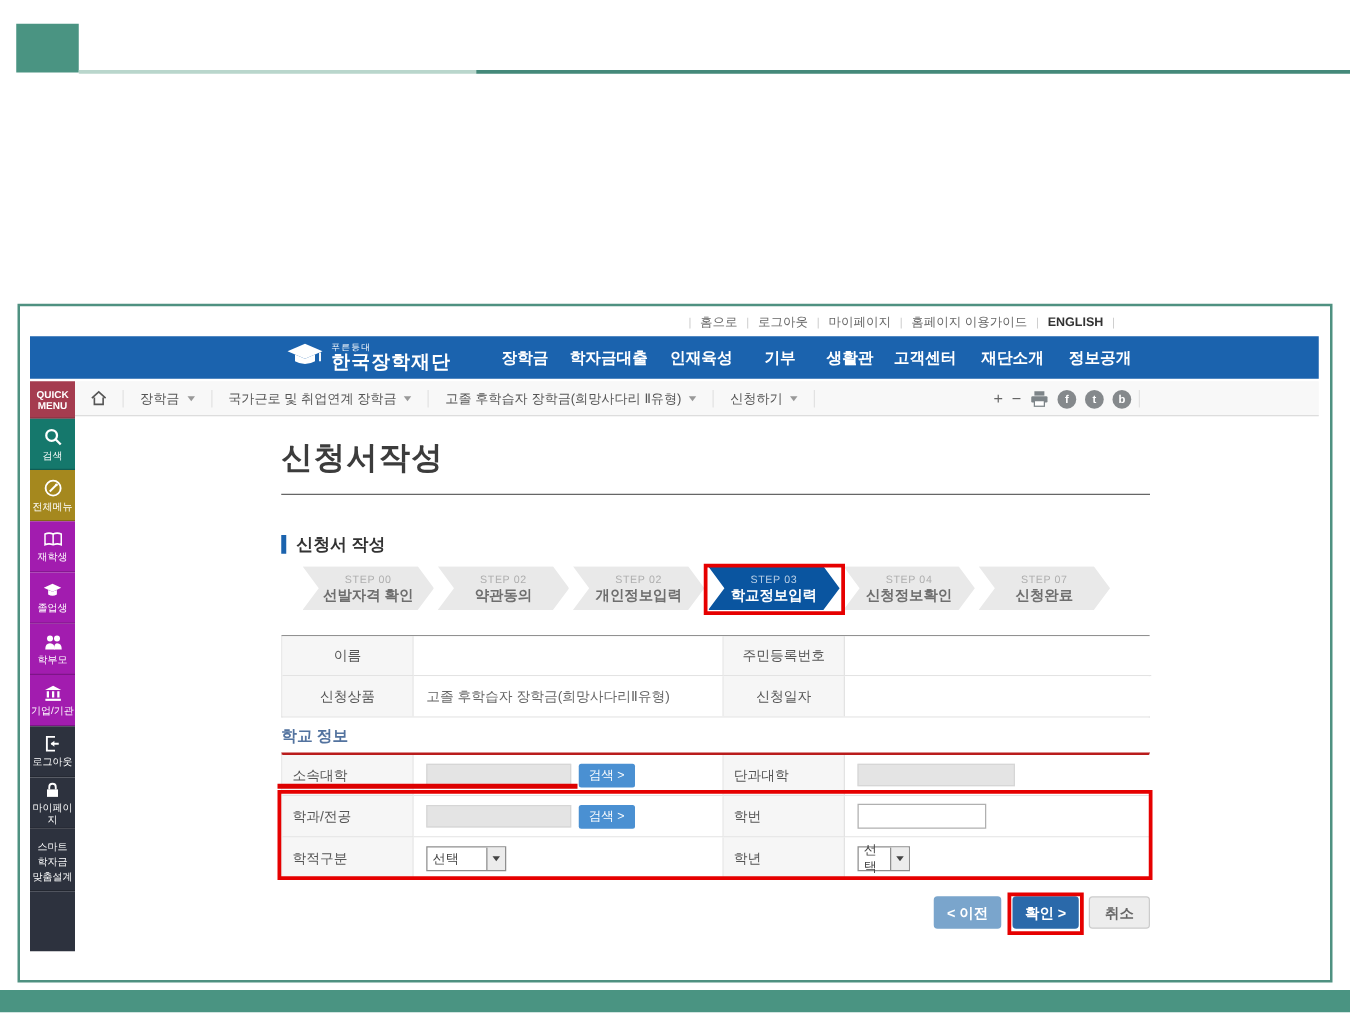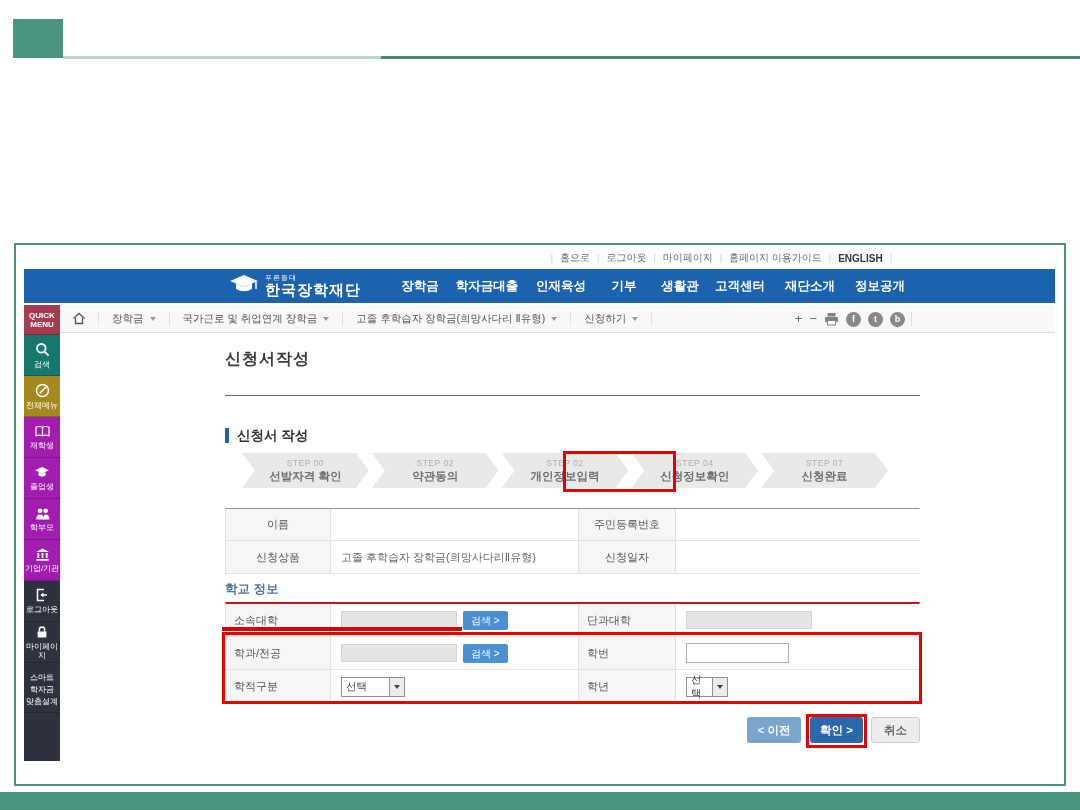--- a/index.html
+++ b/index.html
@@ -56,21 +56,21 @@
     text-align:left; cursor:default; }
   .t-search { height:41px; background:#15786c; }
   .t-menu { height:41px; background:#a5881e; }
   .t-gray { height:41px; background:#a21caf; }
   .t-navy { height:41px; background:#2d323e; }
   .t-smart { height:50px; background:#2d323e; }
   .t-fill { height:48px; background:#2d323e; border-bottom:none; cursor:default; }
 
   
   .content { position:absolute; left:209px; top:60px; width:695px; height:440px; }
-  .page-title { position:absolute; left:0; top:44px; font-size:16px; font-weight:bold; color:#3c3c3c; letter-spacing:1px; }
+  .page-title { position:absolute; left:0; top:44px; font-size:25px; font-weight:bold; color:#3c3c3c; letter-spacing:1px; }
   .title-hr { position:absolute; left:0; top:90px; width:695px; height:1px; background:#666; }
   .section-title { position:absolute; left:0; top:123px; font-size:13.5px; font-weight:bold; color:#333;
     border-left:4px solid #1b63ae; padding-left:8px; line-height:15px; }
 
   
   .steps { position:absolute; left:17px; top:148px; width:646px; height:35px; display:flex; gap:3px; }
   .step { flex:1; background:#e9e9e9; display:flex; flex-direction:column; align-items:center; justify-content:center;
     clip-path:polygon(13px 50%, 0 0, calc(100% - 13px) 0, 100% 50%, calc(100% - 13px) 100%, 0 100%); }
   .step .num { font-size:8.5px; color:#aeaeae; letter-spacing:.5px; }
   .step .lab { font-size:11.5px; font-weight:bold; color:#6e6e6e; margin-top:1px; white-space:nowrap; }
@@ -314,20 +314,24 @@
         <span class="lab">선발자격 확인</span>
       </div>
       <div class="step">
         <span class="num">STEP 02</span>
         <span class="lab">약관동의</span>
       </div>
       <div class="step">
         <span class="num">STEP 02</span>
         <span class="lab">개인정보입력</span>
       </div>
+      <div class="step active">
+        <span class="num">STEP 03</span>
+        <span class="lab">학교정보입력</span>
+      </div>
       <div class="step">
         <span class="num">STEP 04</span>
         <span class="lab">신청정보확인</span>
       </div>
       <div class="step">
         <span class="num">STEP 07</span>
         <span class="lab">신청완료</span>
       </div>
     </div>
 

